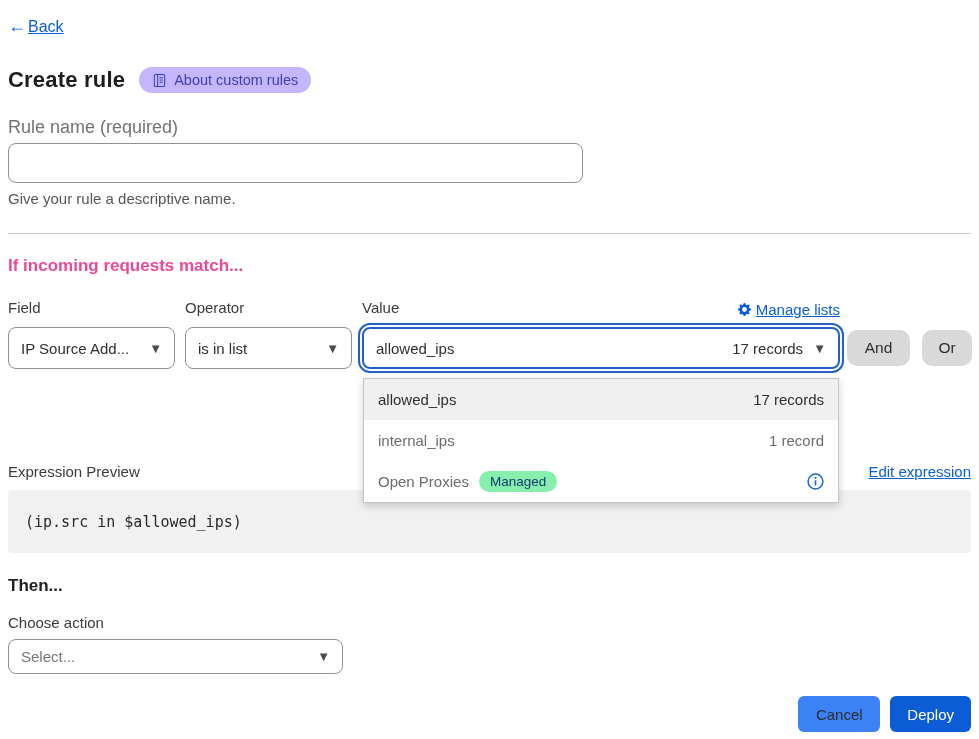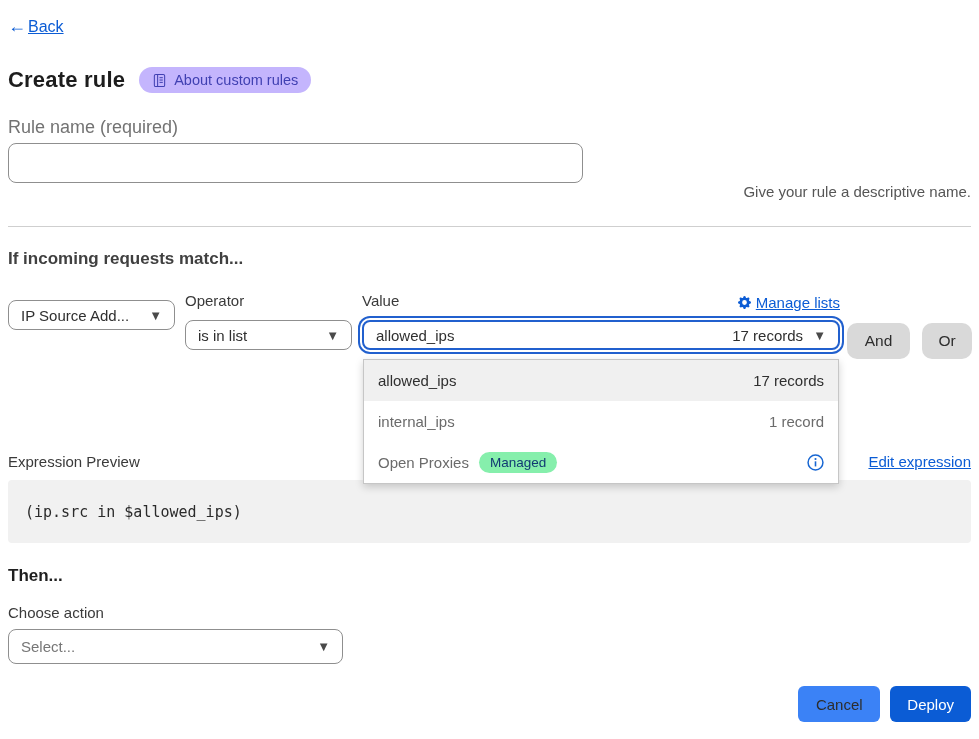--- a/index.html
+++ b/index.html
@@ -16,32 +16,32 @@
   .title-row { display:flex; align-items:center; gap:14px; margin-top:30px; }
   .page-title { font-size:22px; font-weight:bold; color:#1d1d1d; letter-spacing:.2px; }
   .about-badge { display:inline-flex; align-items:center; gap:7px; background:#c4b5fd;
     color:#4040b2; padding:5px 13px; border-radius:14px; font-size:14.5px; cursor:pointer; }
   .about-badge svg { stroke:#4040b2; }
 
   .field-label { margin-top:24px; color:#737373; font-size:18px; }
   .rule-input { margin-top:5px; width:575px; height:40px; border:1px solid #8f8f8f;
     border-radius:8px; background:#fff; padding:0 12px; font-size:15px;
     font-family:"Liberation Sans", sans-serif; }
-  .help-text { color:#565656; font-size:15px;text-align:right; }
+  .help-text { margin-top:7px; color:#565656; font-size:15px; }
 
   hr.divider { border:none; border-top:1px solid #cfcfcf; margin-top:26px; }
 
-  .section-title { margin-top:22px; font-size:17px; font-weight:bold; color:#404040; }
+  .section-title { margin-top:22px; font-size:17px; font-weight:bold; color:#ec4899; }
 
   .match-grid { display:grid; grid-template-columns:167px 167px 478px 1fr;
     column-gap:10px; margin-top:23px; align-items:start; }
   .col-label { font-size:15px; color:#3a3a3a; height:20px; }
   .col-head { display:flex; justify-content:space-between; align-items:center; height:20px; }
   .manage-link { display:inline-flex; align-items:center; gap:5px; font-size:15px; }
-  .select { margin-top:8px; height:30px; border:1px solid #8f8f8f; border-radius:8px;
+  .select { margin-top:8px; height:42px; border:1px solid #8f8f8f; border-radius:8px;
     background:#fff; display:flex; align-items:center; justify-content:space-between;
     padding:0 12px; cursor:pointer; font-size:15px; color:#2f2f2f; }
   .caret { color:#4a4a4a; font-size:13px; margin-left:10px; }
   .select-wrap { position:relative; }
   .select-focused { border:2px solid #2160ce;
     box-shadow:0 0 0 2px #ffffff, 0 0 0 4px #2160ce; }
   .value-right { display:flex; align-items:center; }
 
   .andor { display:flex; gap:12px; margin-top:11px; margin-left:-3px; }
   .btn-gray { background:#d9d9d9; color:#2d2d2d; border:none; border-radius:10px;
@@ -110,20 +110,21 @@
   <div class="help-text">Give your rule a descriptive name.</div>
 
   <hr class="divider">
 
   
   <div class="section-title">If incoming requests match...</div>
 
   <div class="match-grid">
 
     <div>
+      <div class="col-label">Field</div>
       <div class="select">
         <span>IP Source Add...</span>
         <span class="caret">▼</span>
       </div>
     </div>
 
     <div>
       <div class="col-label">Operator</div>
       <div class="select">
         <span>is in list</span>

